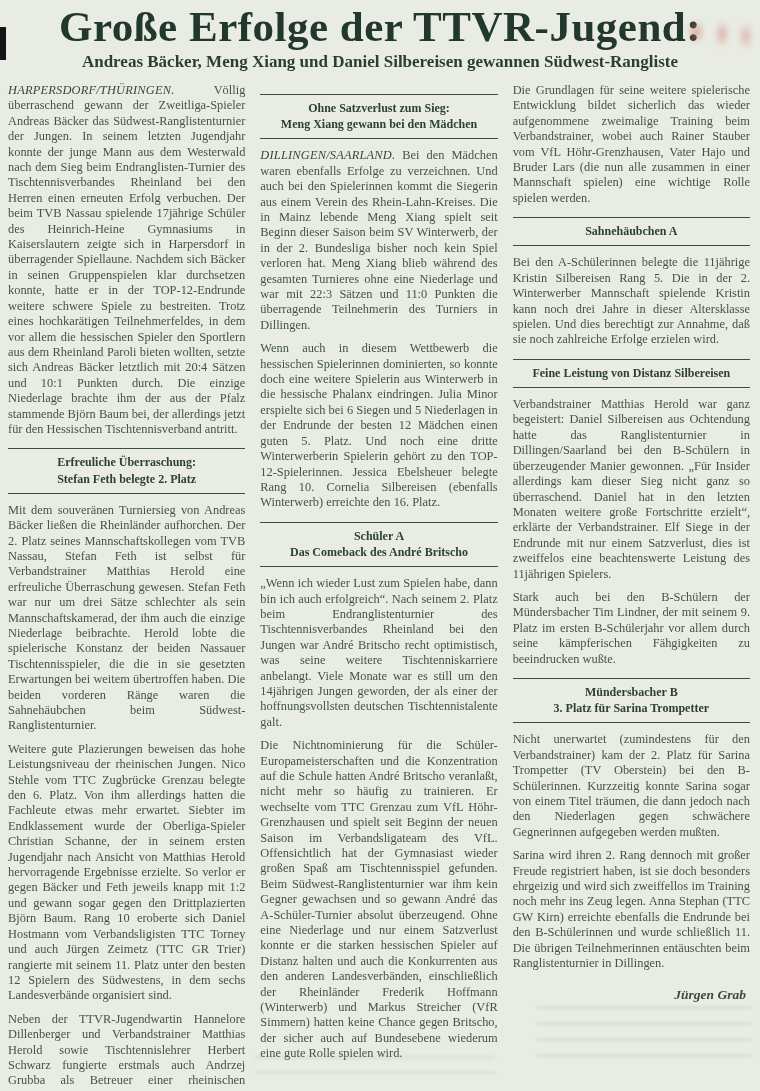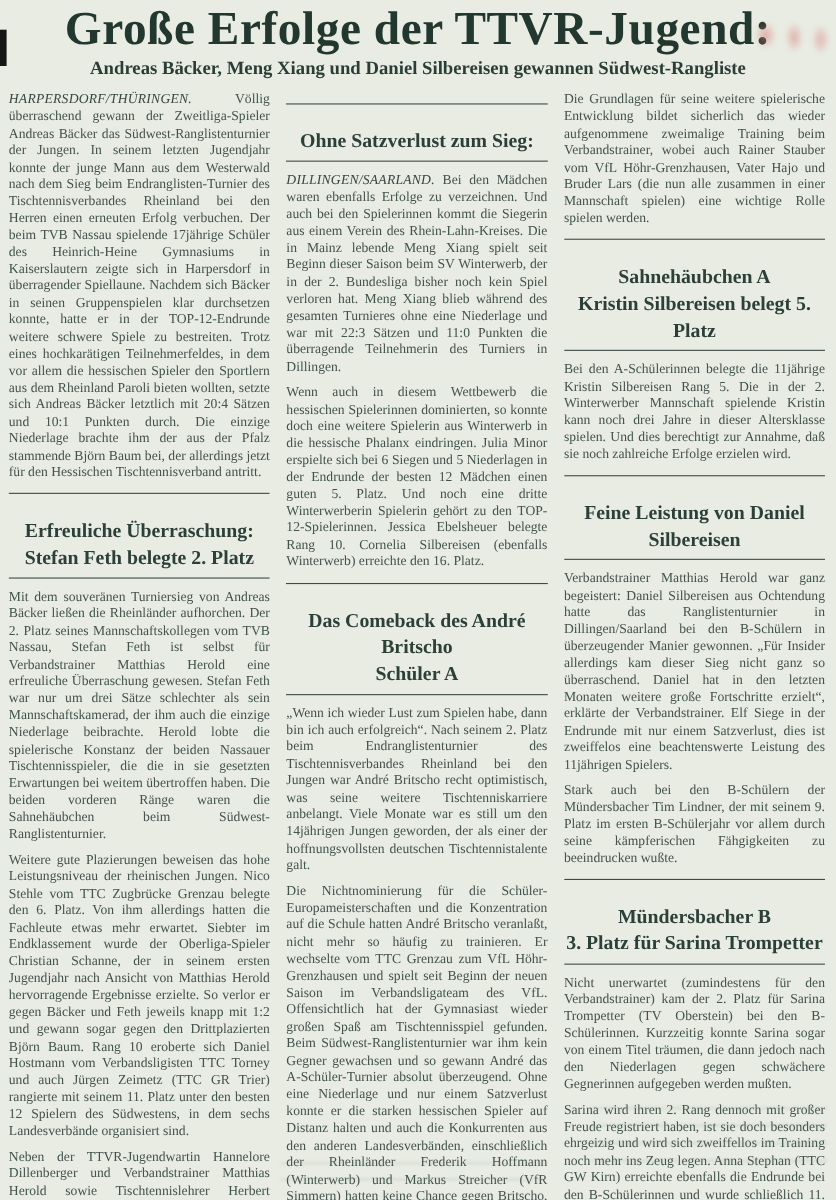--- a/index.html
+++ b/index.html
@@ -45,25 +45,25 @@
   }
   .para:first-child{margin-top:0;}
   .lead{
     font-weight:400;
     font-style:italic;
     letter-spacing:.2px;
     color:#36473f;
   }
   .sec-header{
     margin:11px 0 9px 0;
-    padding:21px 0 6px 0;
+    padding:5px 0 6px 0;
     border-top:1.6px solid #3c4c44;
     border-bottom:1.6px solid #3c4c44;
     text-align:center;
-    font-size:18px;
+    font-size:12px;
     font-weight:700;
     line-height:1.35;
     color:#2c4038;
   }
   .byline{
     margin-top:16px;
     padding-right:4px;
     text-align:right;
     font-size:13.5px;
     font-weight:700;
@@ -115,39 +115,39 @@
           <div>Erfreuliche Überraschung:</div>
           <div>Stefan Feth belegte 2. Platz</div>
         </div>
         <p class="para"><span>Mit dem souveränen Turniersieg von Andreas Bäcker ließen die Rheinländer aufhorchen. Der 2. Platz seines Mannschaftskollegen vom TVB Nassau, Stefan Feth ist selbst für Verbandstrainer Matthias Herold eine erfreuliche Überraschung gewesen. Stefan Feth war nur um drei Sätze schlechter als sein Mannschaftskamerad, der ihm auch die einzige Niederlage beibrachte. Herold lobte die spielerische Konstanz der beiden Nassauer Tischtennisspieler, die die in sie gesetzten Erwartungen bei weitem übertroffen haben. Die beiden vorderen Ränge waren die Sahnehäubchen beim Südwest-Ranglistenturnier.</span></p>
         <p class="para"><span>Weitere gute Plazierungen beweisen das hohe Leistungsniveau der rheinischen Jungen. Nico Stehle vom TTC Zugbrücke Grenzau belegte den 6. Platz. Von ihm allerdings hatten die Fachleute etwas mehr erwartet. Siebter im Endklassement wurde der Oberliga-Spieler Christian Schanne, der in seinem ersten Jugendjahr nach Ansicht von Matthias Herold hervorragende Ergebnisse erzielte. So verlor er gegen Bäcker und Feth jeweils knapp mit 1:2 und gewann sogar gegen den Drittplazierten Björn Baum. Rang 10 eroberte sich Daniel Hostmann vom Verbandsligisten TTC Torney und auch Jürgen Zeimetz (TTC GR Trier) rangierte mit seinem 11. Platz unter den besten 12 Spielern des Südwestens, in dem sechs Landesverbände organisiert sind.</span></p>
         <p class="para"><span>Neben der TTVR-Jugendwartin Hannelore Dillenberger und Verbandstrainer Matthias Herold sowie Tischtennislehrer Herbert Schwarz fungierte erstmals auch Andrzej Grubba als Betreuer einer rheinischen Jugendmannschaft.</span></p>
       </div>
     <div class="col">
         <div class="sec-header">
           <div>Ohne Satzverlust zum Sieg:</div>
+          <div>Meng Xiang gewann bei den Mädchen</div>
         </div>
         <p class="para"><span class="lead">DILLINGEN/SAARLAND.</span> <span>Bei den Mädchen waren ebenfalls Erfolge zu verzeichnen. Und auch bei den Spielerinnen kommt die Siegerin aus einem Verein des Rhein-Lahn-Kreises. Die in Mainz lebende Meng Xiang spielt seit Beginn dieser Saison beim SV Winterwerb, der in der 2. Bundesliga bisher noch kein Spiel verloren hat. Meng Xiang blieb während des gesamten Turnieres ohne eine Niederlage und war mit 22:3 Sätzen und 11:0 Punkten die überragende Teilnehmerin des Turniers in Dillingen.</span></p>
         <p class="para"><span>Wenn auch in diesem Wettbewerb die hessischen Spielerinnen dominierten, so konnte doch eine weitere Spielerin aus Winterwerb in die hessische Phalanx eindringen. Julia Minor erspielte sich bei 6 Siegen und 5 Niederlagen in der Endrunde der besten 12 Mädchen einen guten 5. Platz. Und noch eine dritte Winterwerberin Spielerin gehört zu den TOP-12-Spielerinnen. Jessica Ebelsheuer belegte Rang 10. Cornelia Silbereisen (ebenfalls Winterwerb) erreichte den 16. Platz.</span></p>
         <div class="sec-header">
+          <div>Schüler A</div>
           <div>Das Comeback des André Britscho</div>
-          <div>Schüler A</div>
         </div>
         <p class="para"><span>„Wenn ich wieder Lust zum Spielen habe, dann bin ich auch erfolgreich“. Nach seinem 2. Platz beim Endranglistenturnier des Tischtennisverbandes Rheinland bei den Jungen war André Britscho recht optimistisch, was seine weitere Tischtenniskarriere anbelangt. Viele Monate war es still um den 14jährigen Jungen geworden, der als einer der hoffnungsvollsten deutschen Tischtennistalente galt.</span></p>
         <p class="para"><span>Die Nichtnominierung für die Schüler-Europameisterschaften und die Konzentration auf die Schule hatten André Britscho veranlaßt, nicht mehr so häufig zu trainieren. Er wechselte vom TTC Grenzau zum VfL Höhr-Grenzhausen und spielt seit Beginn der neuen Saison im Verbandsligateam des VfL. Offensichtlich hat der Gymnasiast wieder großen Spaß am Tischtennisspiel gefunden. Beim Südwest-Ranglistenturnier war ihm kein Gegner gewachsen und so gewann André das A-Schüler-Turnier absolut überzeugend. Ohne eine Niederlage und nur einem Satzverlust konnte er die starken hessischen Spieler auf Distanz halten und auch die Konkurrenten aus den anderen Landesverbänden, einschließlich der Rheinländer Frederik Hoffmann (Winterwerb) und Markus Streicher (VfR Simmern) hatten keine Chance gegen Britscho, der sicher auch auf Bundesebene wiederum eine gute Rolle spielen wird.</span></p>
       </div>
     <div class="col">
         <p class="para"><span>Die Grundlagen für seine weitere spielerische Entwicklung bildet sicherlich das wieder aufgenommene zweimalige Training beim Verbandstrainer, wobei auch Rainer Stauber vom VfL Höhr-Grenzhausen, Vater Hajo und Bruder Lars (die nun alle zusammen in einer Mannschaft spielen) eine wichtige Rolle spielen werden.</span></p>
         <div class="sec-header">
           <div>Sahnehäubchen A</div>
-          <div>Kristin Silbereisen belegt 5. Platz</div>
         </div>
         <p class="para"><span>Bei den A-Schülerinnen belegte die 11jährige Kristin Silbereisen Rang 5. Die in der 2. Winterwerber Mannschaft spielende Kristin kann noch drei Jahre in dieser Altersklasse spielen. Und dies berechtigt zur Annahme, daß sie noch zahlreiche Erfolge erzielen wird.</span></p>
         <div class="sec-header">
-          <div>Feine Leistung von Daniel Silbereisen</div>
+          <div>Feine Leistung von Distanz Silbereisen</div>
         </div>
         <p class="para"><span>Verbandstrainer Matthias Herold war ganz begeistert: Daniel Silbereisen aus Ochtendung hatte das Ranglistenturnier in Dillingen/Saarland bei den B-Schülern in überzeugender Manier gewonnen. „Für Insider allerdings kam dieser Sieg nicht ganz so überraschend. Daniel hat in den letzten Monaten weitere große Fortschritte erzielt“, erklärte der Verbandstrainer. Elf Siege in der Endrunde mit nur einem Satzverlust, dies ist zweiffelos eine beachtenswerte Leistung des 11jährigen Spielers.</span></p>
         <p class="para"><span>Stark auch bei den B-Schülern der Mündersbacher Tim Lindner, der mit seinem 9. Platz im ersten B-Schülerjahr vor allem durch seine kämpferischen Fähgigkeiten zu beeindrucken wußte.</span></p>
         <div class="sec-header">
           <div>Mündersbacher B</div>
           <div>3. Platz für Sarina Trompetter</div>
         </div>
         <p class="para"><span>Nicht unerwartet (zumindestens für den Verbandstrainer) kam der 2. Platz für Sarina Trompetter (TV Oberstein) bei den B-Schülerinnen. Kurzzeitig konnte Sarina sogar von einem Titel träumen, die dann jedoch nach den Niederlagen gegen schwächere Gegnerinnen aufgegeben werden mußten.</span></p>
         <p class="para"><span>Sarina wird ihren 2. Rang dennoch mit großer Freude registriert haben, ist sie doch besonders ehrgeizig und wird sich zweiffellos im Training noch mehr ins Zeug legen. Anna Stephan (TTC GW Kirn) erreichte ebenfalls die Endrunde bei den B-Schülerinnen und wurde schließlich 11. Die übrigen Teilnehmerinnen entäuschten beim Ranglistenturnier in Dillingen.</span></p>
         <div class="byline">Jürgen Grab</div>

